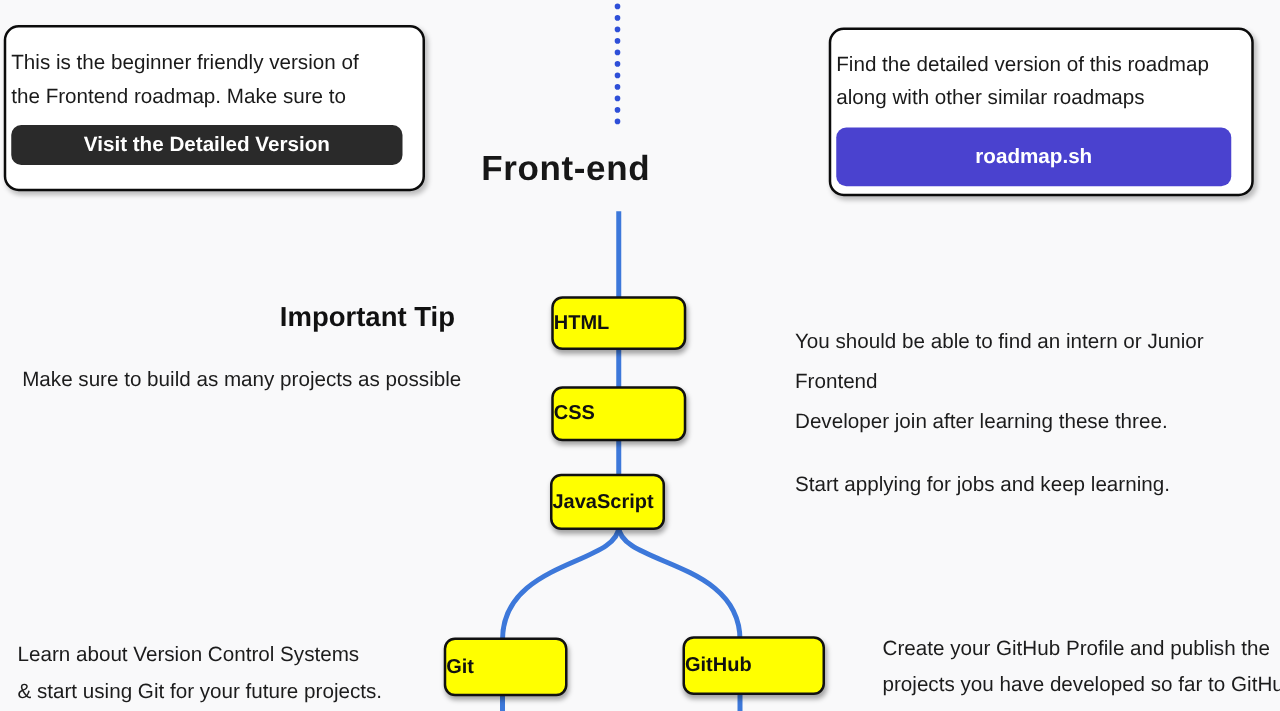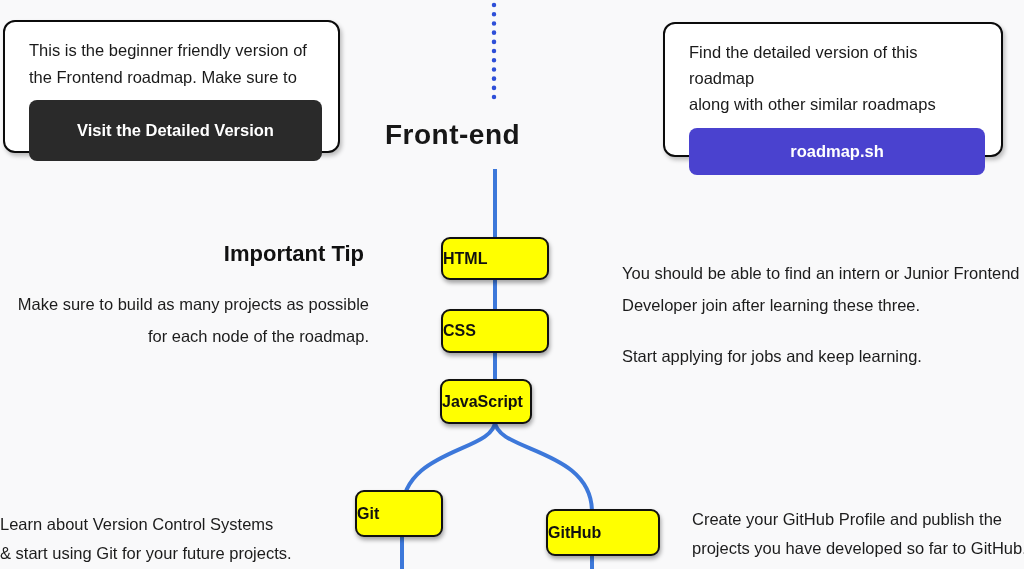--- a/index.html
+++ b/index.html
@@ -29,48 +29,48 @@
     border: 2.5px solid #111;
     border-radius: 9px;
     box-shadow: 1px 3px 4px rgba(0,0,0,0.35);
     display: flex; align-items: center; 
     font-size: 16px; font-weight: 600; color: #111;
     cursor: pointer;
   }
   .node-html       { left: 441px; top: 237px; width: 108px; height: 43px; }
   .node-css        { left: 441px; top: 309px; width: 108px; height: 44px; }
   .node-javascript { left: 440px; top: 379px; width: 92px; height: 45px; }
-  .node-git        { left: 355px; top: 490px; width:  88px; height: 47px; }
+  .node-git        { left: 355px; top: 510px; width:  99px; height: 47px; }
   .node-github     { left: 546px; top: 509px; width:  114px; height: 47px; }
 
   
   .card {
     position: absolute; z-index: 4;
     background: #ffffff;
     border: 2.5px solid #0b0b0b;
     border-radius: 12px;
     box-shadow: 2px 3px 4px rgba(0,0,0,0.25);
-    padding: 15px 16px 11px 24px;
+    padding: 15px 16px 11px 4px;
   }
   .card-beginner { left: 3px;   top: 20px; width: 337px; height: 133px; }
   .card-detailed { left: 663px; top: 22px; width: 340px; height: 135px; }
   .card-text { font-size: 16.5px; line-height: 27px; color: #1a1a1a; }
   .card-detailed .card-text { line-height: 26px; }
 
   .btn {
     width: 100%; border: none; border-radius: 8px;
     display: flex; align-items: center; justify-content: center;
     font-family: inherit; font-size: 16.5px; font-weight: 600;
     color: #ffffff; cursor: pointer;
   }
-  .btn-dark   { margin-top: 9px;  height: 61px; background: #2a2a2a; }
+  .btn-dark   { margin-top: 9px;  height: 32px; background: #2a2a2a; }
   .btn-purple { margin-top: 11px; height: 47px; background: #4a42cf; }
 
   
-  .note { position: absolute; z-index: 2; font-size: 16.5px; color: #1c1c1c; }
+  .note { position: absolute; z-index: 2; font-size: 16.5px; color: #1c1c1c; padding-left: 14px; }
   .tip-block { left: 0; top: 241px; width: 369px; text-align: right; }
   .tip-heading { font-size: 22px; font-weight: 700; color: #111; margin-bottom: 21px; margin-right: 5px; }
   .tip-body div { line-height: 32px; }
   .jobs-block { left: 622px; top: 257px; width: 402px; }
   .jobs-block div { line-height: 32px; }
   .jobs-para2 { margin-top: 19px; }
   .git-block { left: 0; top: 510px; }
   .git-block div { line-height: 29px; }
   .github-block { left: 692px; top: 505px; white-space: nowrap; }
   .github-block div { line-height: 29px; }
@@ -118,21 +118,20 @@
       <div>Find the detailed version of this roadmap</div>
       <div>along with other similar roadmaps</div>
     </div>
     <button class="btn btn-purple">roadmap.sh</button>
   </div>
 
   <div class="note tip-block">
     <div class="tip-heading">Important Tip</div>
     <div class="tip-body">
       <div>Make sure to build as many projects as possible</div>
-      <div>for each node of the roadmap.</div>
     </div>
   </div>
 
   <div class="note jobs-block">
     <div>You should be able to find an intern or Junior Frontend</div>
     <div>Developer join after learning these three.</div>
     <div class="jobs-para2">Start applying for jobs and keep learning.</div>
   </div>
 
   <div class="note git-block">

